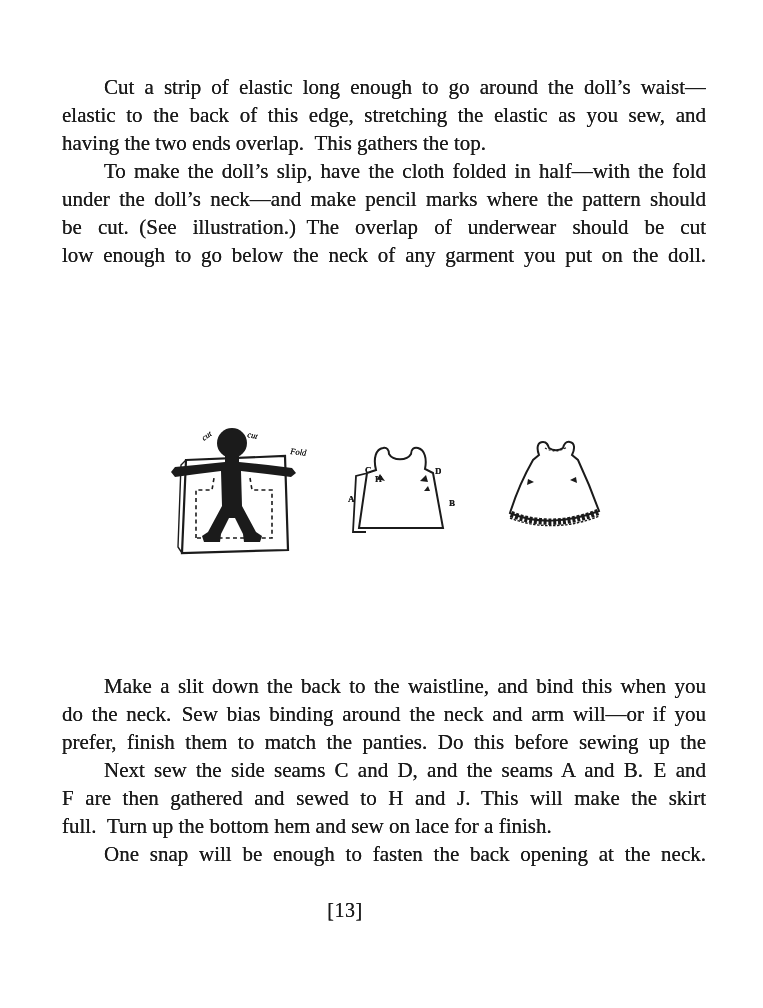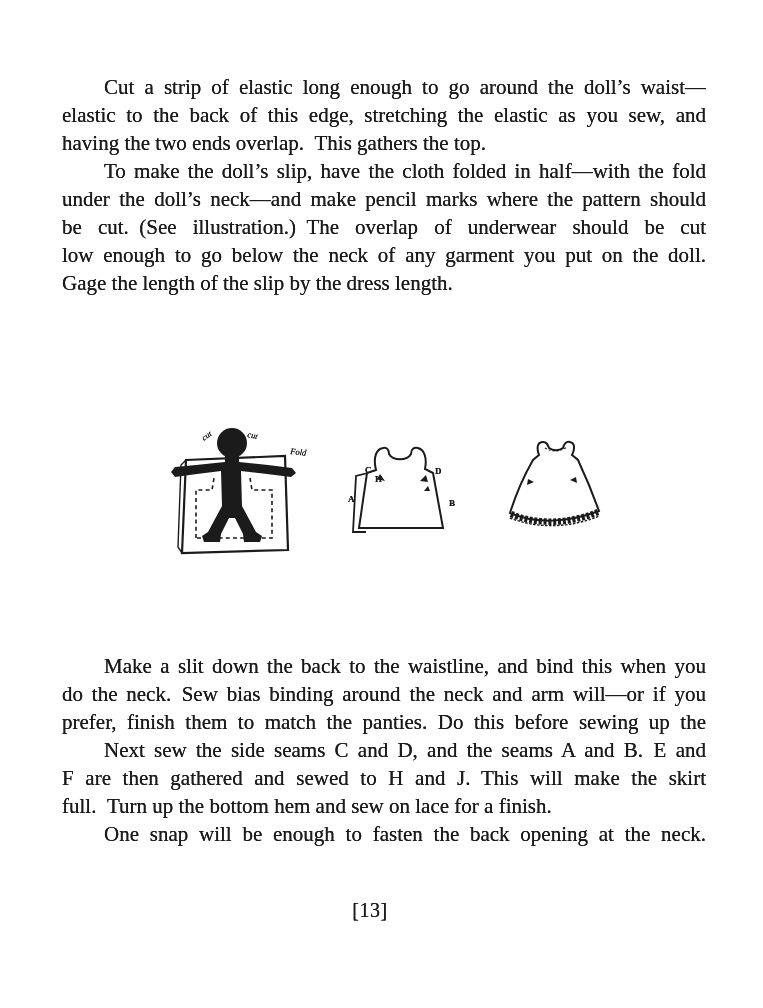--- a/index.html
+++ b/index.html
@@ -9,21 +9,21 @@
     text-shadow:0 0 0.5px currentColor;
   }
   .textblock { position:absolute; left:62px; width:644px; }
   .line {
     height:28px; line-height:28px; font-size:21px;
     overflow:hidden; text-align:justify; white-space:normal;
   }
   .line.j::after { content:""; display:inline-block; width:100%; height:0; }
   .line.ind { text-indent:42px; }
   .pagenum {
-    position:absolute; top:899px; left:73px; width:594px;
+    position:absolute; top:899px; left:48px; width:594px;
     text-align:center; font-size:20px; letter-spacing:0.5px;
   }
   .fig { position:absolute; }
   .fig1 { left:170px; top:426px; }
   .fig2 { left:346px; top:442px; }
   .fig3 { left:505px; top:439px; }
   .hand {
     font-family:"Liberation Serif", serif; font-style:italic;
     font-size:8.5px; fill:#1b1b1b;
   }
@@ -39,21 +39,20 @@
 <div class="page" style="color: rgb(27, 27, 27); background: rgb(255, 255, 255);">
 
   <div class="textblock" id="top-block" style="top:73px">
       <div class="line j ind">Cut a strip of elastic long enough to go around the doll’s waist—</div>
       <div class="line j">elastic to the back of this edge, stretching the elastic as you sew, and</div>
       <div class="line">having the two ends overlap. This gathers the top.</div>
       <div class="line j ind">To make the doll’s slip, have the cloth folded in half—with the fold</div>
       <div class="line j">under the doll’s neck—and make pencil marks where the pattern should</div>
       <div class="line j">be cut. (See illustration.) The overlap of underwear should be cut</div>
       <div class="line j">low enough to go below the neck of any garment you put on the doll.</div>
-      <div class="line">Gage the length of the slip by the dress length.</div>
     </div>
 
   <svg class="fig fig1" width="140" height="131" viewBox="0 0 140 131">
     <path d="M16,34 L115,30 L118,124 L12,127 Z" fill="#ffffff" stroke="#1b1b1b" stroke-width="2.2"></path>
     <path d="M16,34 L11,39 L8,121 L12,127" fill="none" stroke="#1b1b1b" stroke-width="1.4"></path>
     <path d="M26,112 L26,64 L42,64 L44,52 M80,52 L82,64 L102,64 L102,112 L26,112" fill="none" stroke="#1b1b1b" stroke-width="1.6" stroke-dasharray="4 3.2"></path>
     <circle cx="62" cy="17" r="15" fill="#1b1b1b"></circle>
     <path fill="#1b1b1b" d="M55,29 L69,29 L69,36
              L98,39 L122,42 L126,47 L121,51 L97,48 L71,45
              L72,80
@@ -89,21 +88,21 @@
              L73,21 C80,36 89,58 94,72
              C62,84 30,85 5,74
              C10,58 20,35 28,21 Z" fill="#ffffff" stroke="#1b1b1b" stroke-width="2"></path>
     <path d="M40,9 C47,13 55,13 62,8" fill="none" stroke="#1b1b1b" stroke-width="1.2" stroke-dasharray="2 2"></path>
     <path d="M6,75 C32,86 64,85 93,73" fill="none" stroke="#1b1b1b" stroke-width="6.5" stroke-dasharray="3 1.8"></path>
     <path d="M5,79 C32,90 66,89 94,77" fill="none" stroke="#1b1b1b" stroke-width="1.4" stroke-dasharray="2.5 1.5"></path>
     <path d="M23,40 l6,3 l-7,3 Z" fill="#1b1b1b"></path>
     <path d="M71,38 l-6,3 l7,3 Z" fill="#1b1b1b"></path>
   </svg>
 
-  <div class="textblock" id="bottom-block" style="top:652px">
+  <div class="textblock" id="bottom-block" style="top:672px">
       <div class="line j ind">Make a slit down the back to the waistline, and bind this when you</div>
       <div class="line j">do the neck. Sew bias binding around the neck and arm will—or if you</div>
       <div class="line j">prefer, finish them to match the panties. Do this before sewing up the</div>
       <div class="line j ind">Next sew the side seams C and D, and the seams A and B. E and</div>
       <div class="line j">F are then gathered and sewed to H and J. This will make the skirt</div>
       <div class="line">full. Turn up the bottom hem and sew on lace for a finish.</div>
       <div class="line j ind">One snap will be enough to fasten the back opening at the neck.</div>
     </div>
 
   <div class="pagenum">[13]</div>

